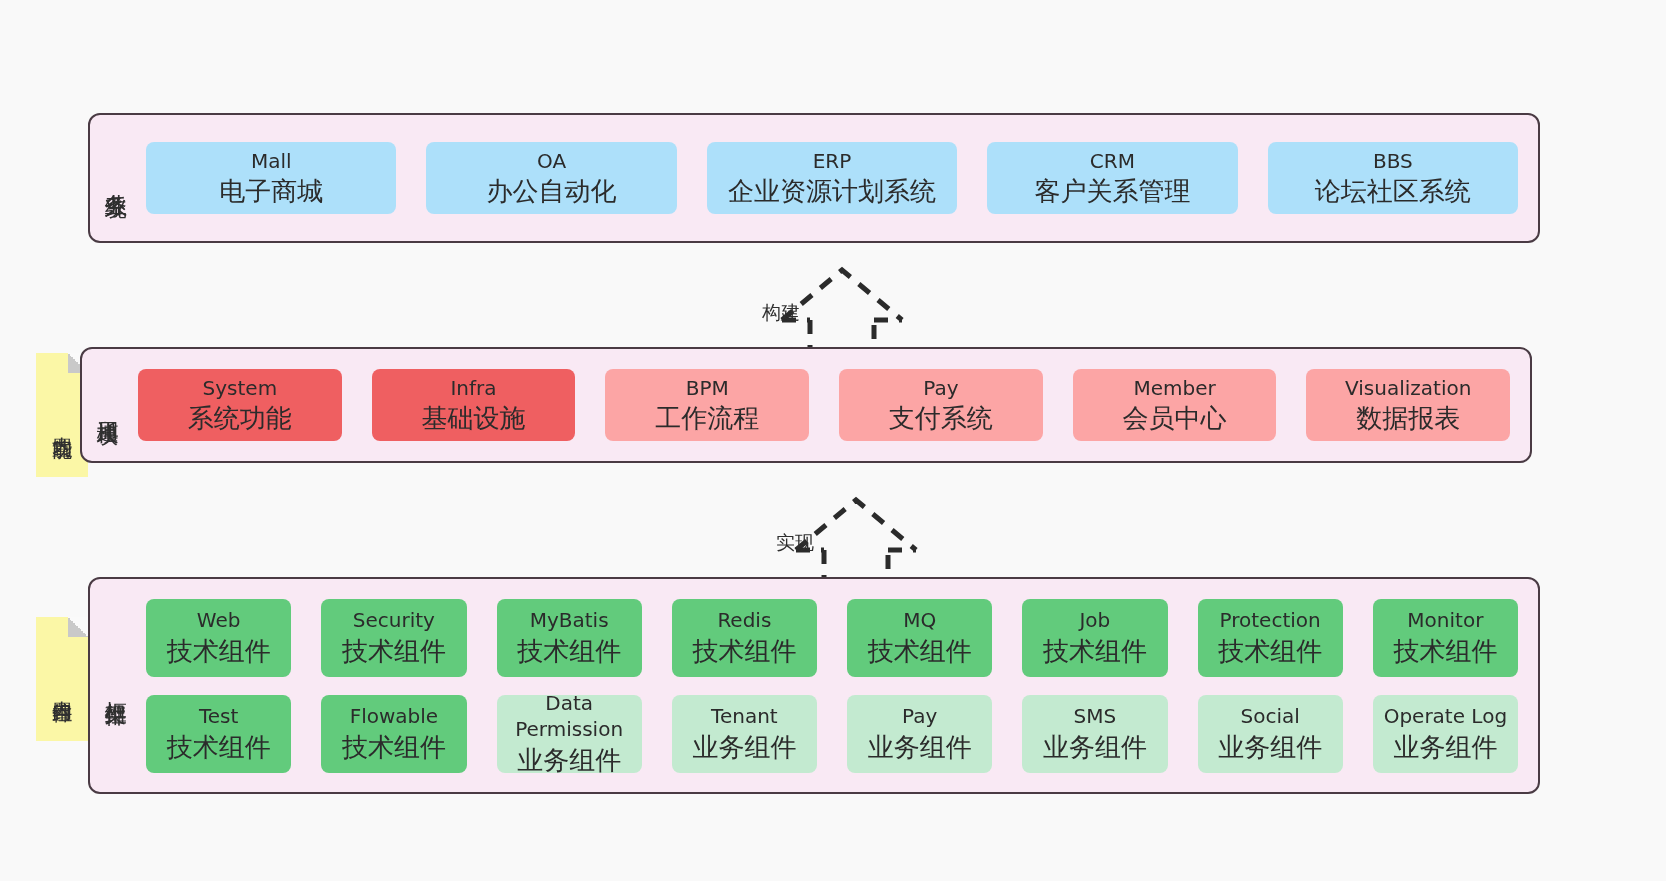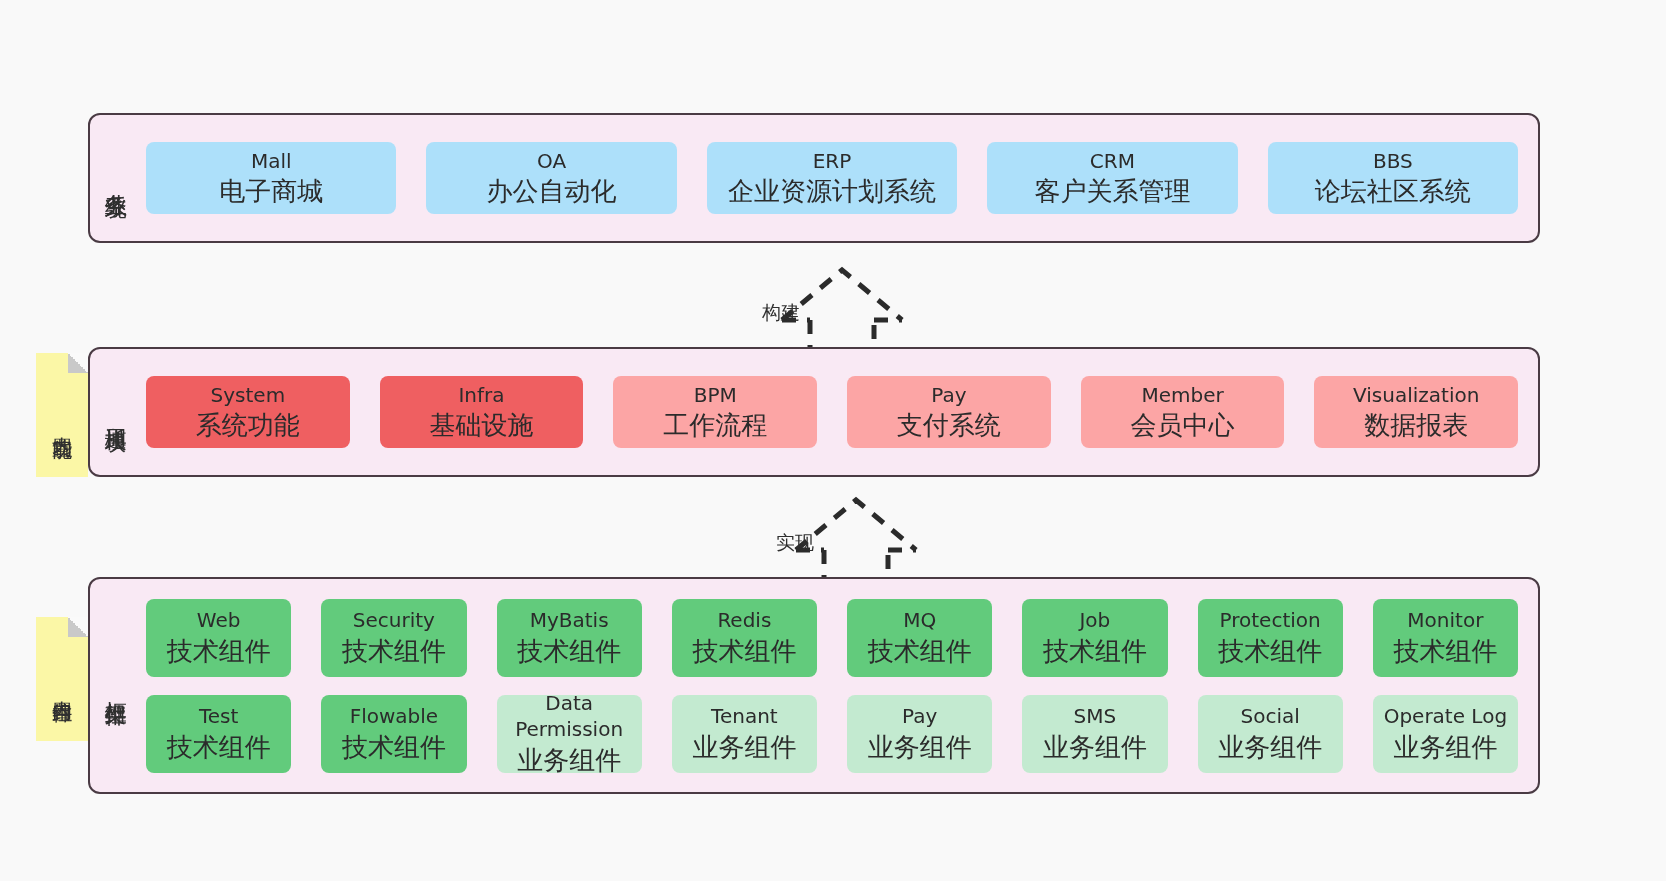--- a/index.html
+++ b/index.html
@@ -71,21 +71,21 @@
   .c-blue       { background: #ade0fa; }
   .c-red        { background: #ef5f61; }
   .c-pink       { background: #fca5a5; }
   .c-green      { background: #62cb7c; }
   .c-lightgreen { background: #c3ead0; }
 
   
   #layer-business { left: 88px; top: 113px; width: 1452px; height: 130px; }
   #layer-business .card { height: 72px; }
 
-  #layer-modules  { left: 88px; top: 347px; width: 1452px; height: 130px; }
+  #layer-modules  { left: 80px; top: 347px; width: 1452px; height: 116px; }
   #layer-modules .card { height: 72px; }
 
   #layer-framework { left: 88px; top: 577px; width: 1452px; height: 217px; }
   #layer-framework .layer-body { padding: 16px 20px 16px 4px; }
   #layer-framework .card { height: 78px; }
 
   
   .sticky {
     position: absolute;
     width: 52px;

